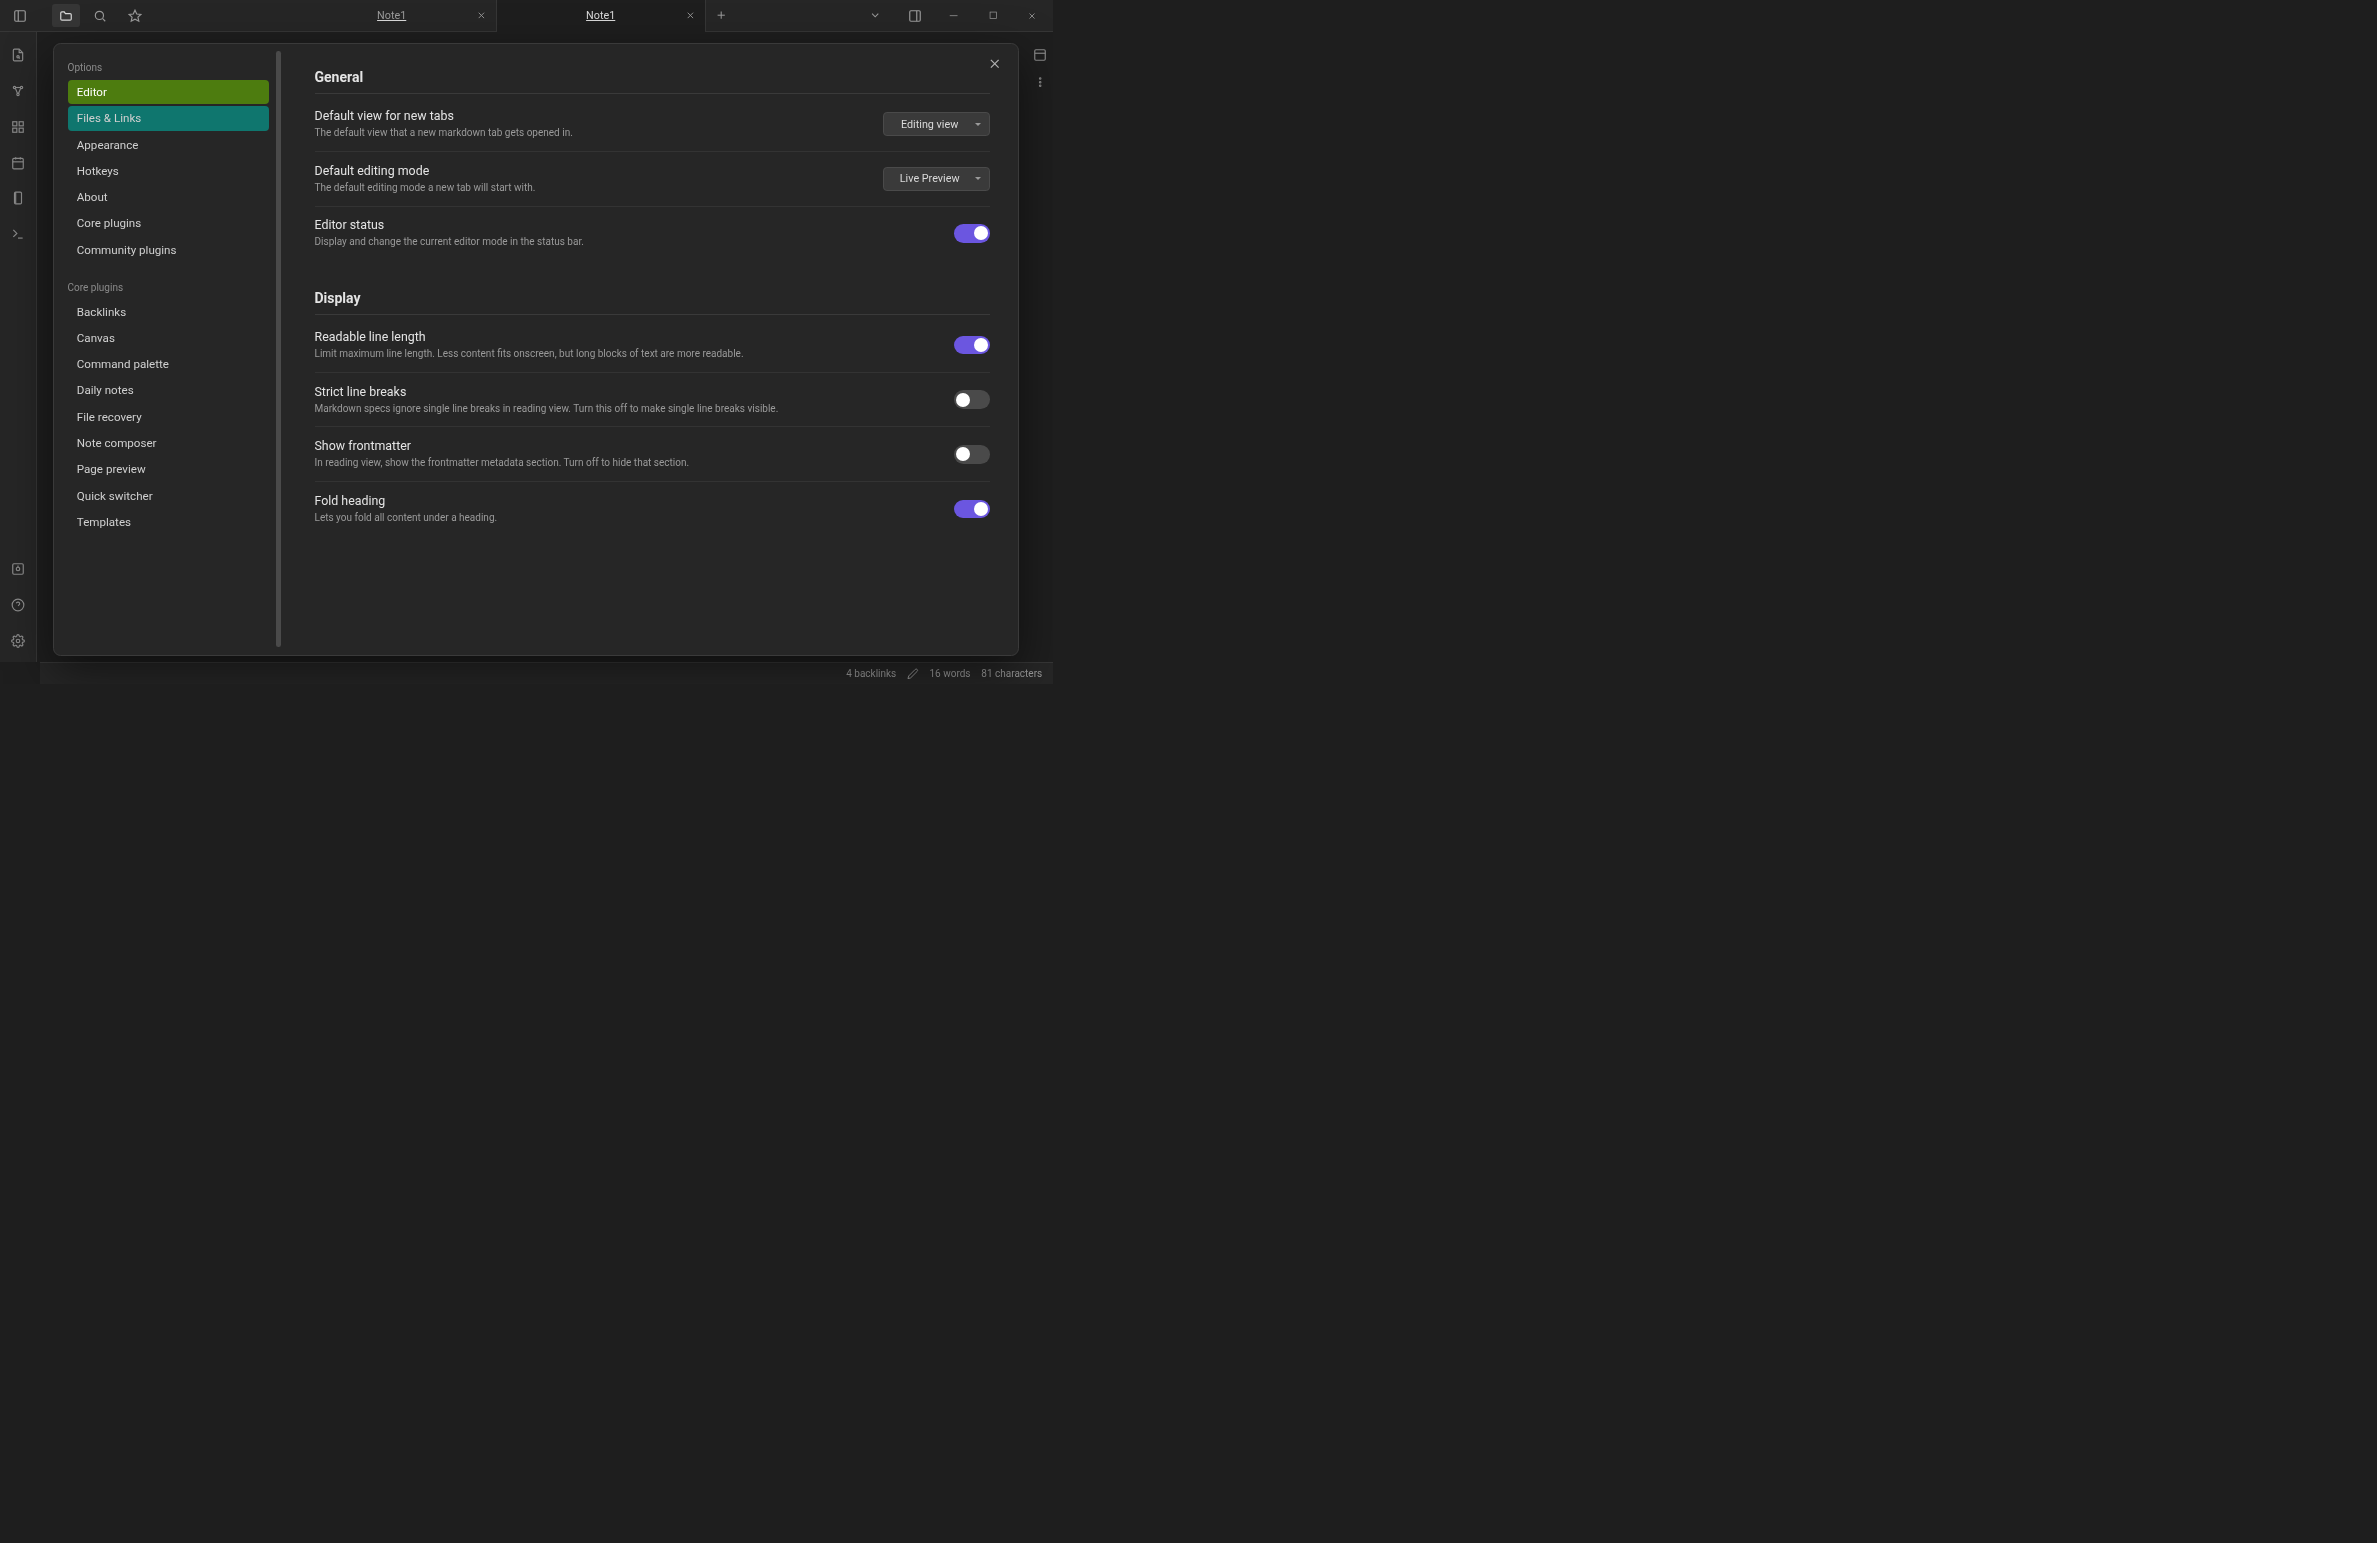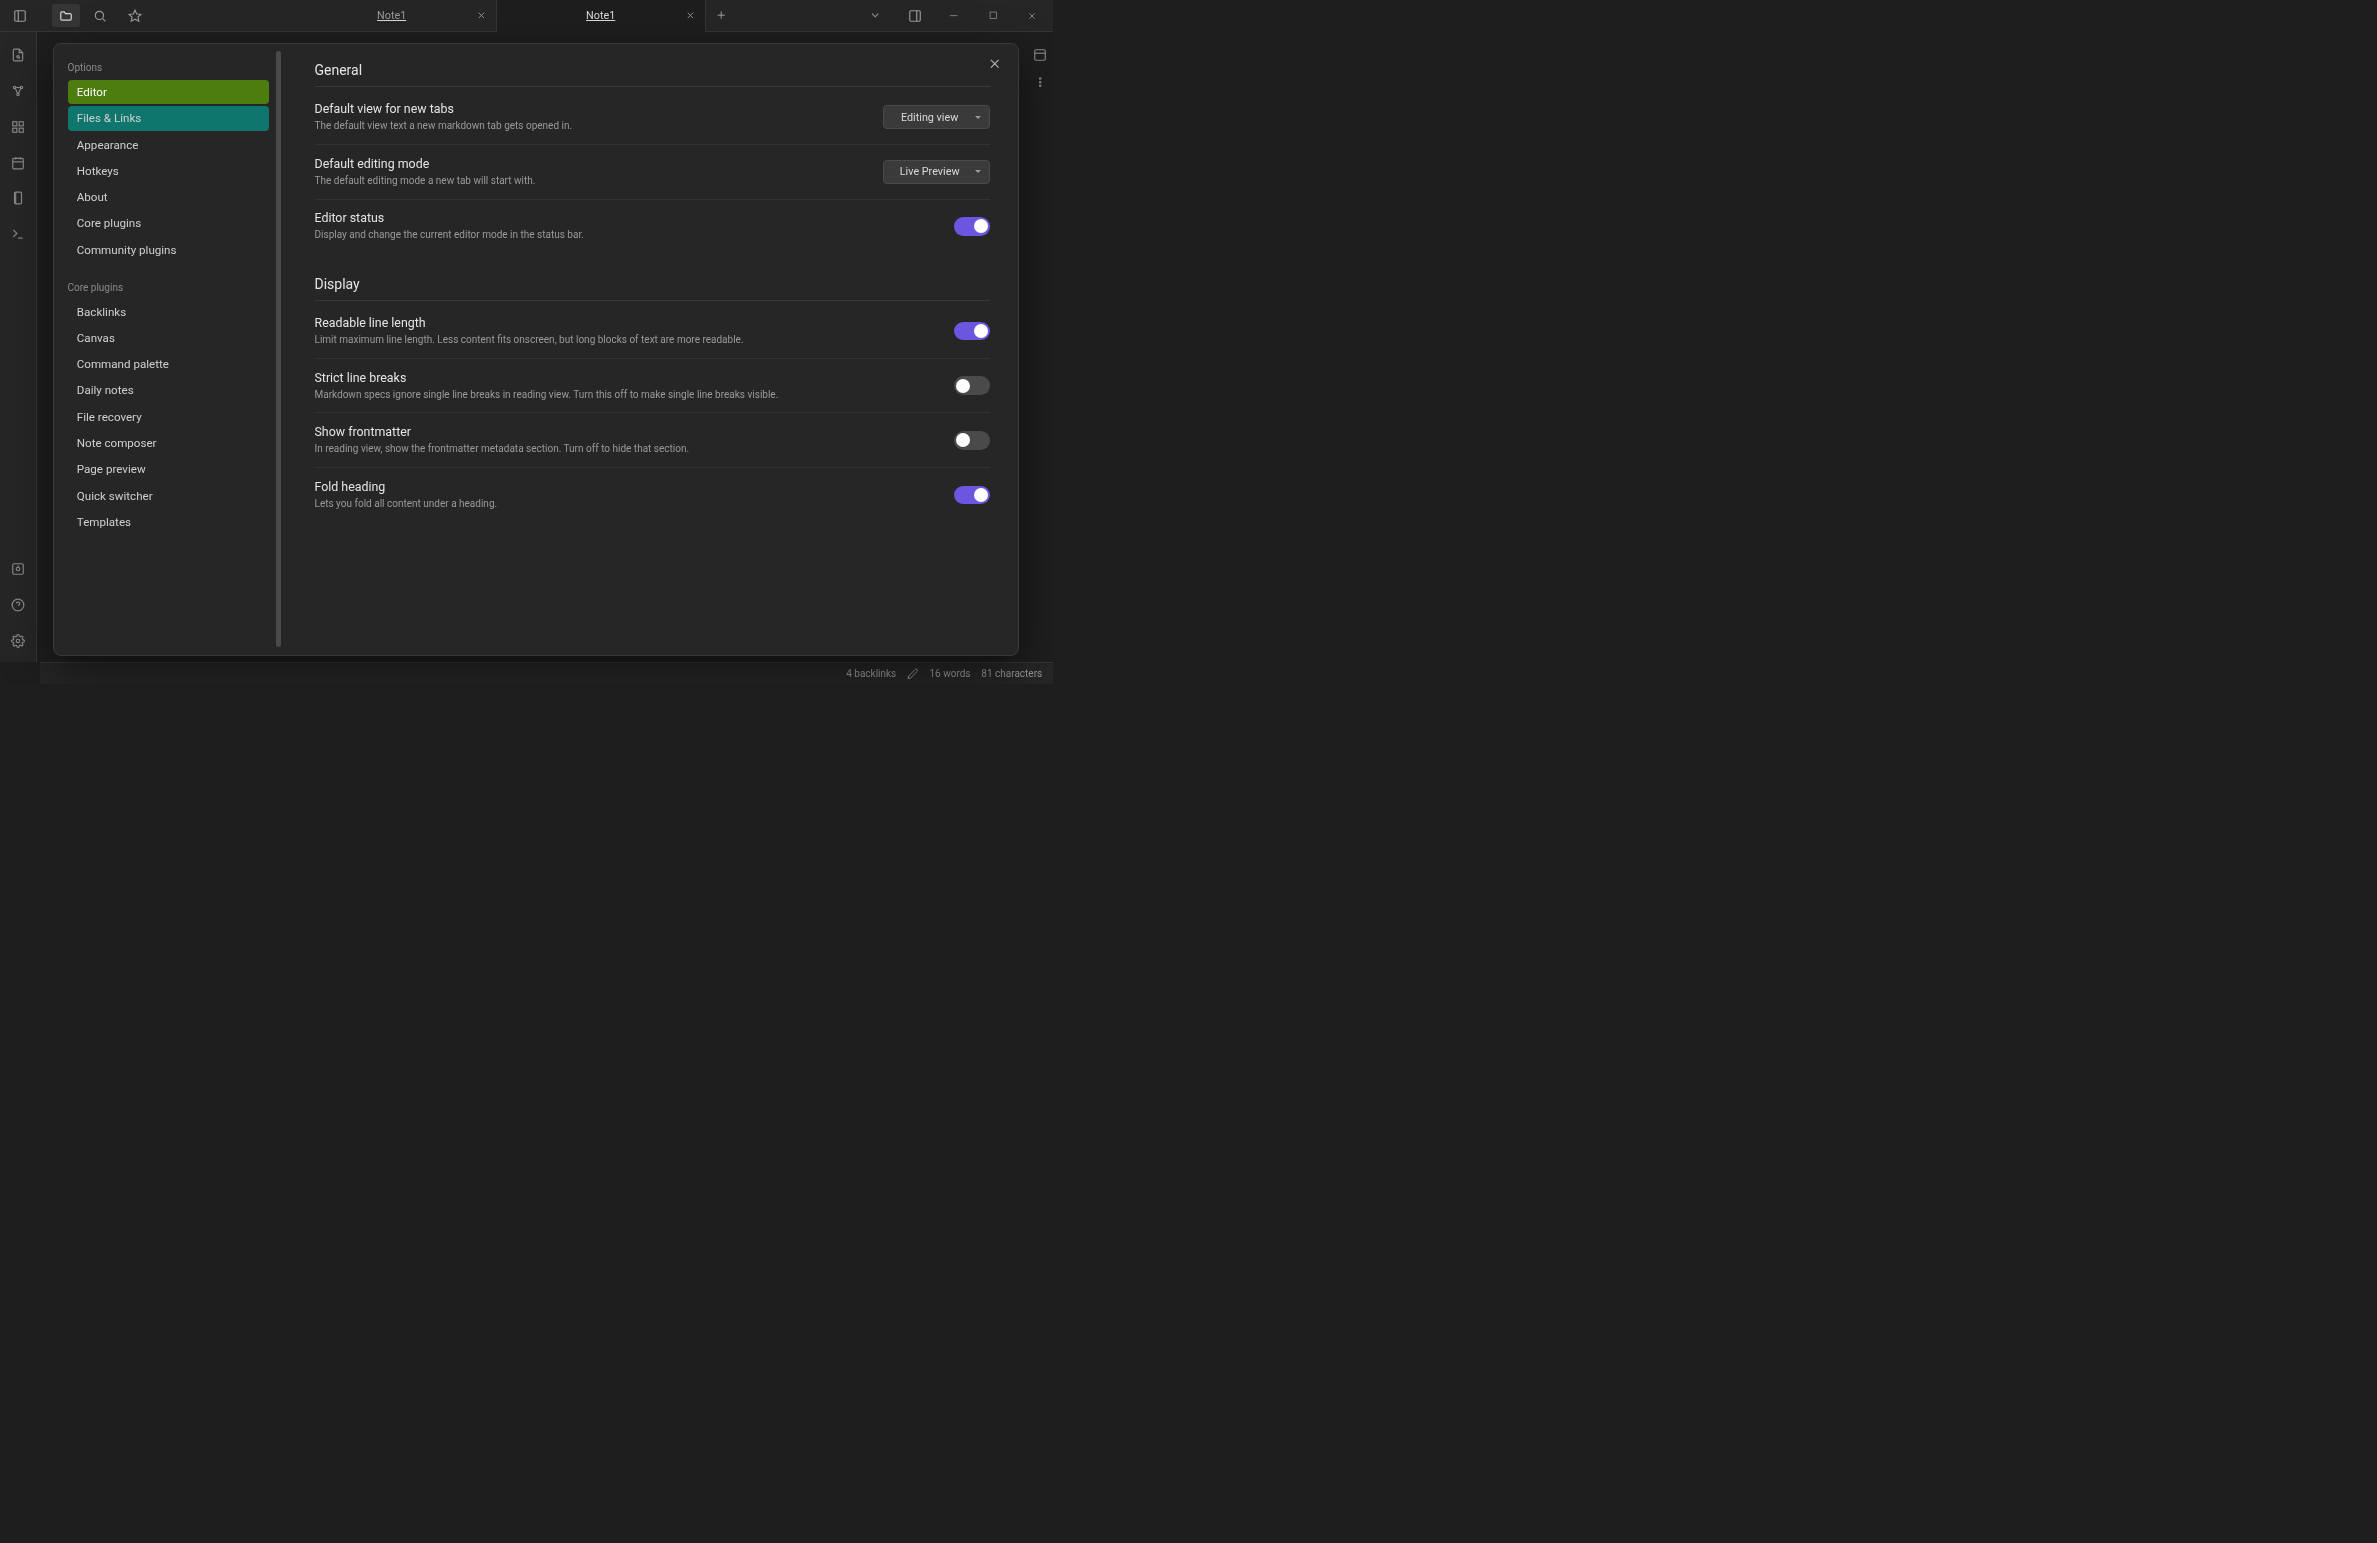--- a/index.html
+++ b/index.html
@@ -188,25 +188,26 @@
     .modal-close {
       position: absolute;
       top: 12.4px;
       right: 15.5px;
       color: #b0b0b0;
       cursor: pointer;
       display: flex;
     }
     .section-title {
       font-size: 14px;
-      font-weight: 400;
+      font-weight: 700;
       color: #e4e4e4;
       padding-bottom: 7.7px;
       border-bottom: 0.8px solid #3a3a3a;
       margin-bottom: 3.1px;
+      margin-top: 7px;
     }
     .setting-row {
       display: flex;
       align-items: center;
       padding: 10.8px 0;
       border-bottom: 0.8px solid #333333;
     }
     .setting-text { flex: 1; padding-right: 15.5px; }
     .setting-name {
       font-size: 12.4px;
@@ -490,21 +491,21 @@
               <line x1="18" y1="6" x2="6" y2="18"></line>
               <line x1="6" y1="6" x2="18" y2="18"></line>
             </svg>
         </div>
 
         <div class="section-title">General</div>
 
         <div class="setting-row">
           <div class="setting-text">
             <div class="setting-name">Default view for new tabs</div>
-            <div class="setting-desc">The default view text a new markdown tab gets opened in.</div>
+            <div class="setting-desc">The default view that a new markdown tab gets opened in.</div>
           </div>
           <div class="dropdown">Editing view</div>
         </div>
 
         <div class="setting-row">
           <div class="setting-text">
             <div class="setting-name">Default editing mode</div>
             <div class="setting-desc">The default editing mode a new tab will start with.</div>
           </div>
           <div class="dropdown">Live Preview</div>

